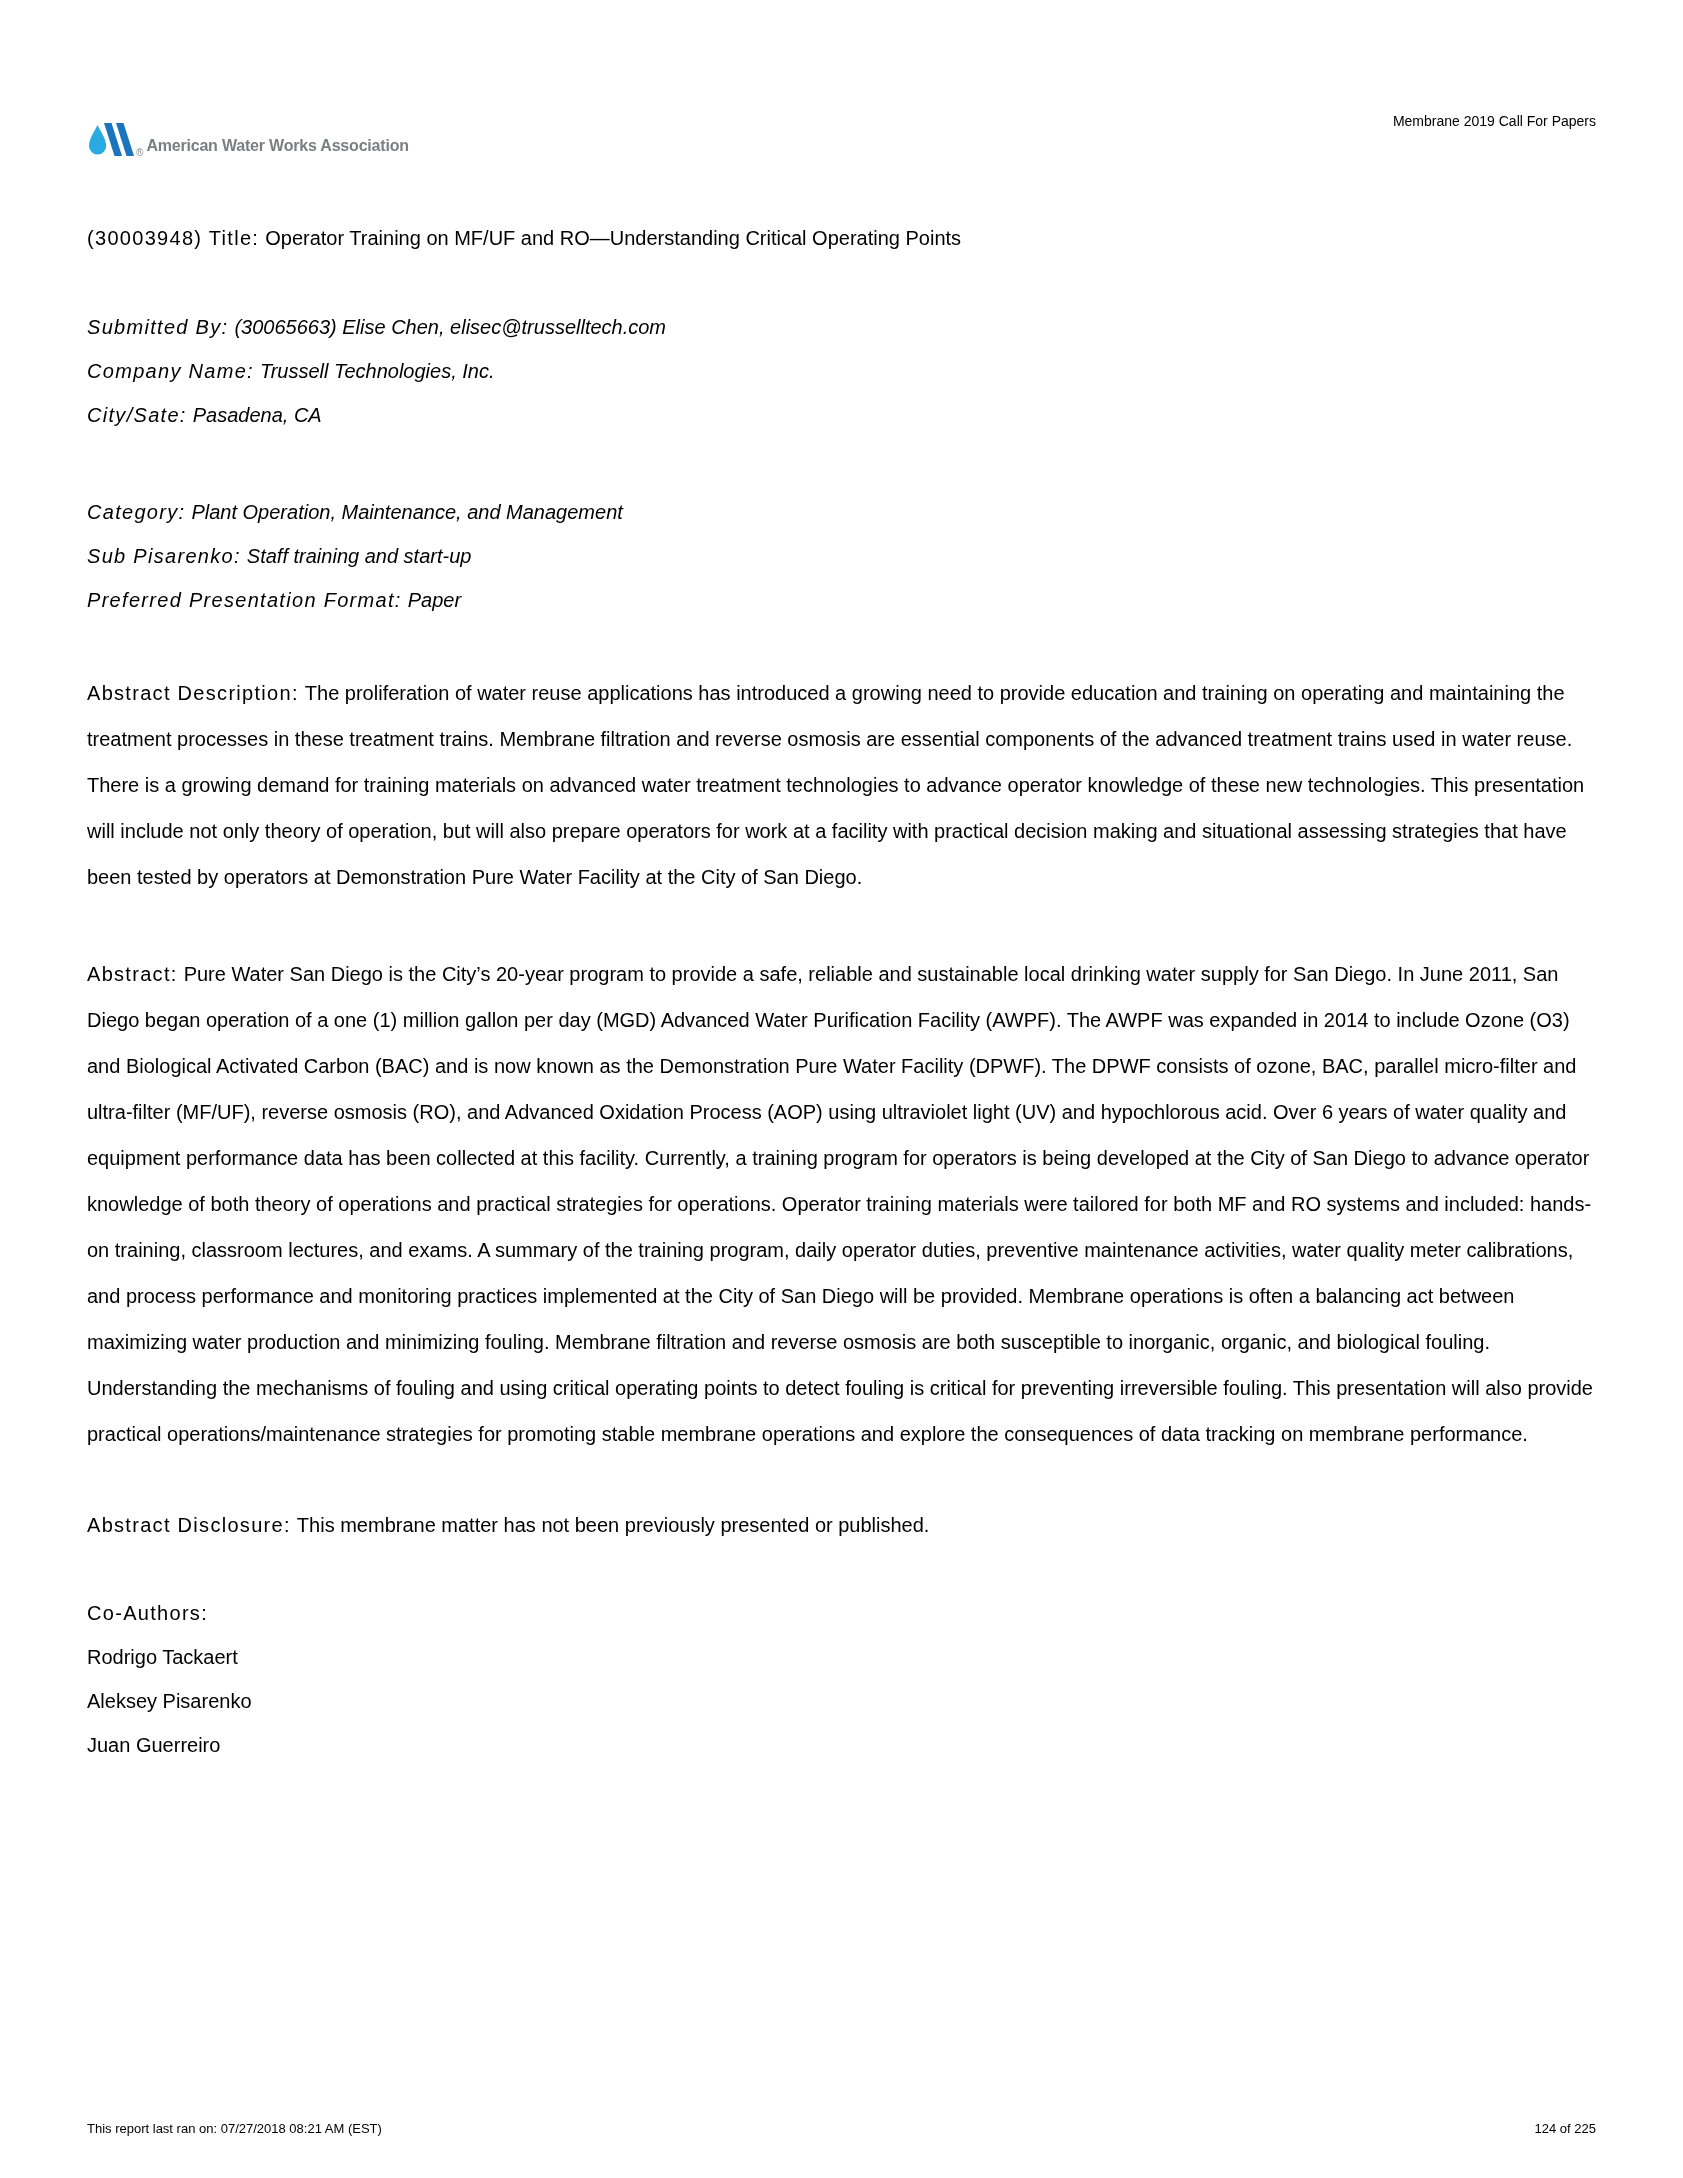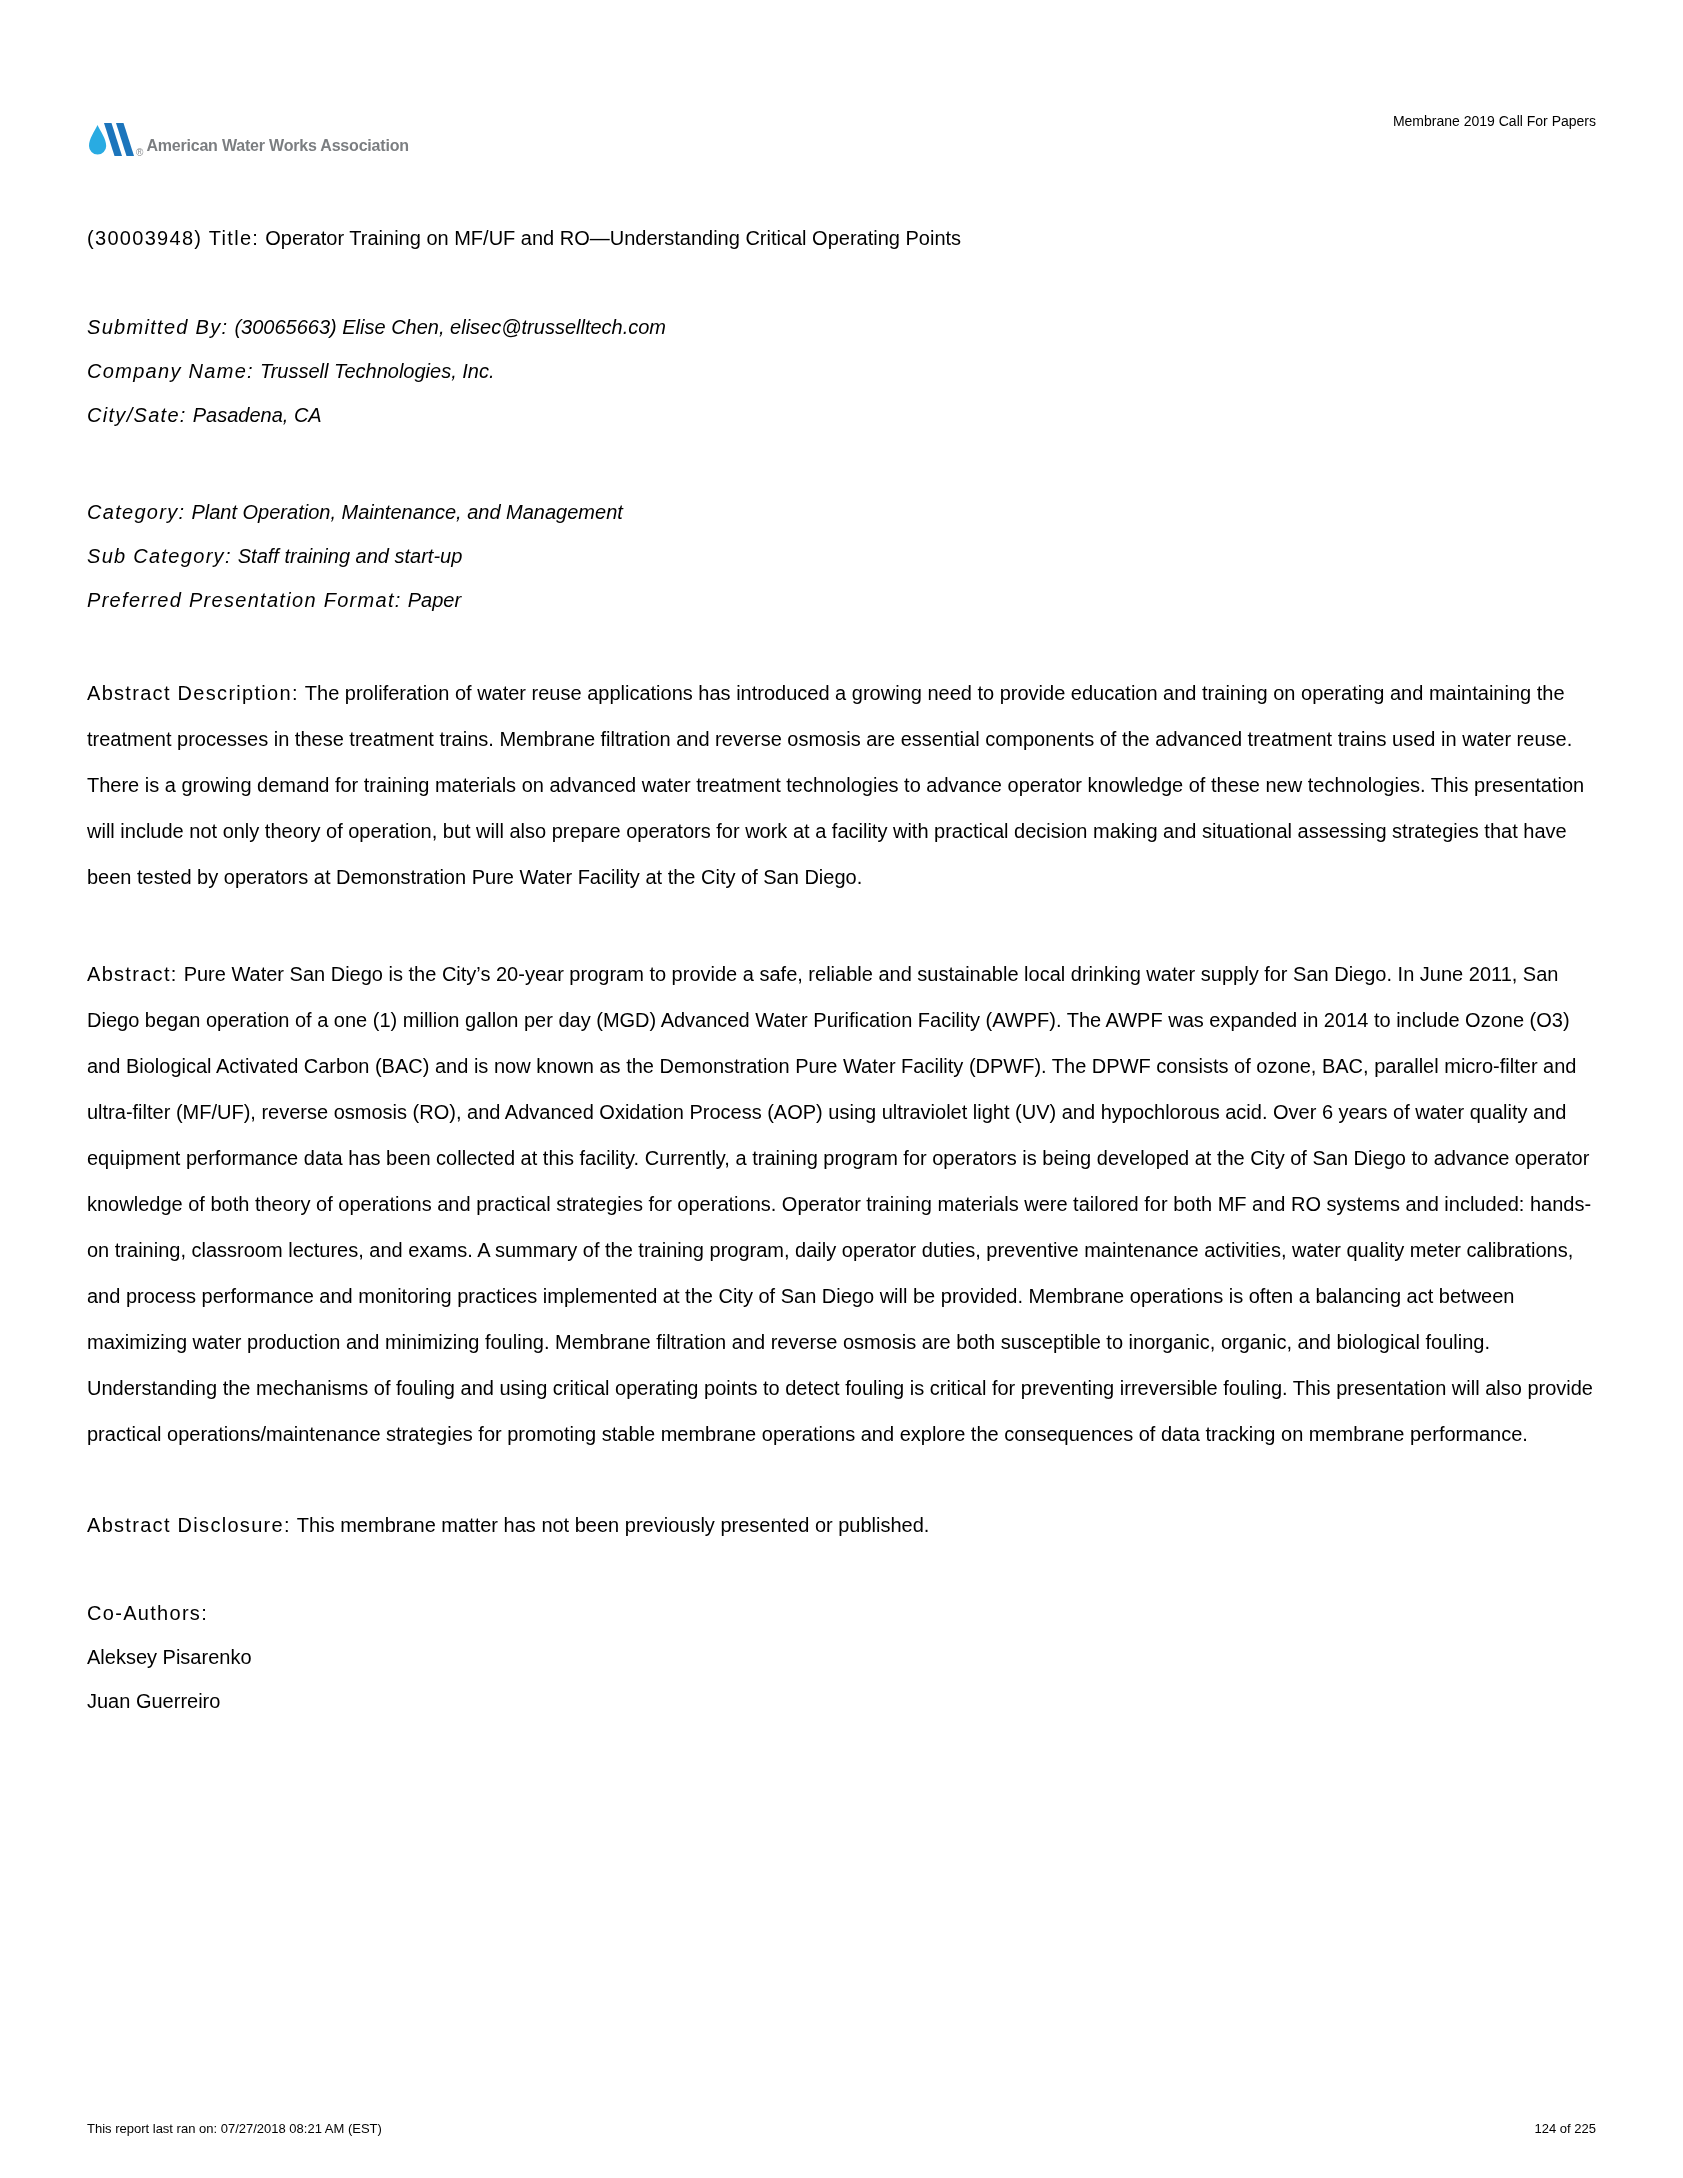--- a/index.html
+++ b/index.html
@@ -116,41 +116,42 @@
       <div class="line">
         <span class="label">City/Sate:</span><span class="value">Pasadena, CA</span>
       </div>
     </div>
 
     <div class="field-block">
       <div class="line">
         <span class="label">Category:</span><span class="value">Plant Operation, Maintenance, and Management</span>
       </div>
       <div class="line">
-        <span class="label">Sub Category:</span><span class="value">Staff training and start-up</span>
+        <span class="label">Sub Pisarenko:</span><span class="value">Staff training and start-up</span>
       </div>
       <div class="line">
         <span class="label">Preferred Presentation Format:</span><span class="value">Paper</span>
       </div>
     </div>
 
     <div class="para para-description">
       <span class="label">Abstract Description:</span><span class="value">The proliferation of water reuse applications has introduced a growing need to provide education and training on operating and maintaining the treatment processes in these treatment trains. Membrane filtration and reverse osmosis are essential components of the advanced treatment trains used in water reuse. There is a growing demand for training materials on advanced water treatment technologies to advance operator knowledge of these new technologies. This presentation will include not only theory of operation, but will also prepare operators for work at a facility with practical decision making and situational assessing strategies that have been tested by operators at Demonstration Pure Water Facility at the City of San Diego.</span>
     </div>
 
     <div class="para para-abstract">
       <span class="label">Abstract:</span><span class="value">Pure Water San Diego is the City’s 20-year program to provide a safe, reliable and sustainable local drinking water supply for San Diego. In June 2011, San Diego began operation of a one (1) million gallon per day (MGD) Advanced Water Purification Facility (AWPF). The AWPF was expanded in 2014 to include Ozone (O3) and Biological Activated Carbon (BAC) and is now known as the Demonstration Pure Water Facility (DPWF). The DPWF consists of ozone, BAC, parallel micro-filter and ultra-filter (MF/UF), reverse osmosis (RO), and Advanced Oxidation Process (AOP) using ultraviolet light (UV) and hypochlorous acid. Over 6 years of water quality and equipment performance data has been collected at this facility. Currently, a training program for operators is being developed at the City of San Diego to advance operator knowledge of both theory of operations and practical strategies for operations. Operator training materials were tailored for both MF and RO systems and included: hands-on training, classroom lectures, and exams. A summary of the training program, daily operator duties, preventive maintenance activities, water quality meter calibrations, and process performance and monitoring practices implemented at the City of San Diego will be provided. Membrane operations is often a balancing act between maximizing water production and minimizing fouling. Membrane filtration and reverse osmosis are both susceptible to inorganic, organic, and biological fouling. Understanding the mechanisms of fouling and using critical operating points to detect fouling is critical for preventing irreversible fouling. This presentation will also provide practical operations/maintenance strategies for promoting stable membrane operations and explore the consequences of data tracking on membrane performance.</span>
     </div>
 
     <div class="disclosure-line">
       <span class="label">Abstract Disclosure:</span><span class="value">This membrane matter has not been previously presented or published.</span>
     </div>
 
     <div class="coauthors-block">
       <div class="line label">Co-Authors:</div>
+      <div class="line">Rodrigo Tackaert</div>
       <div class="line">Aleksey Pisarenko</div>
       <div class="line">Juan Guerreiro</div>
     </div>
 
   </div>
 
   <div class="footer">
     <span>This report last ran on: 07/27/2018 08:21 AM (EST)</span>
     <span>124 of 225</span>
   </div>

